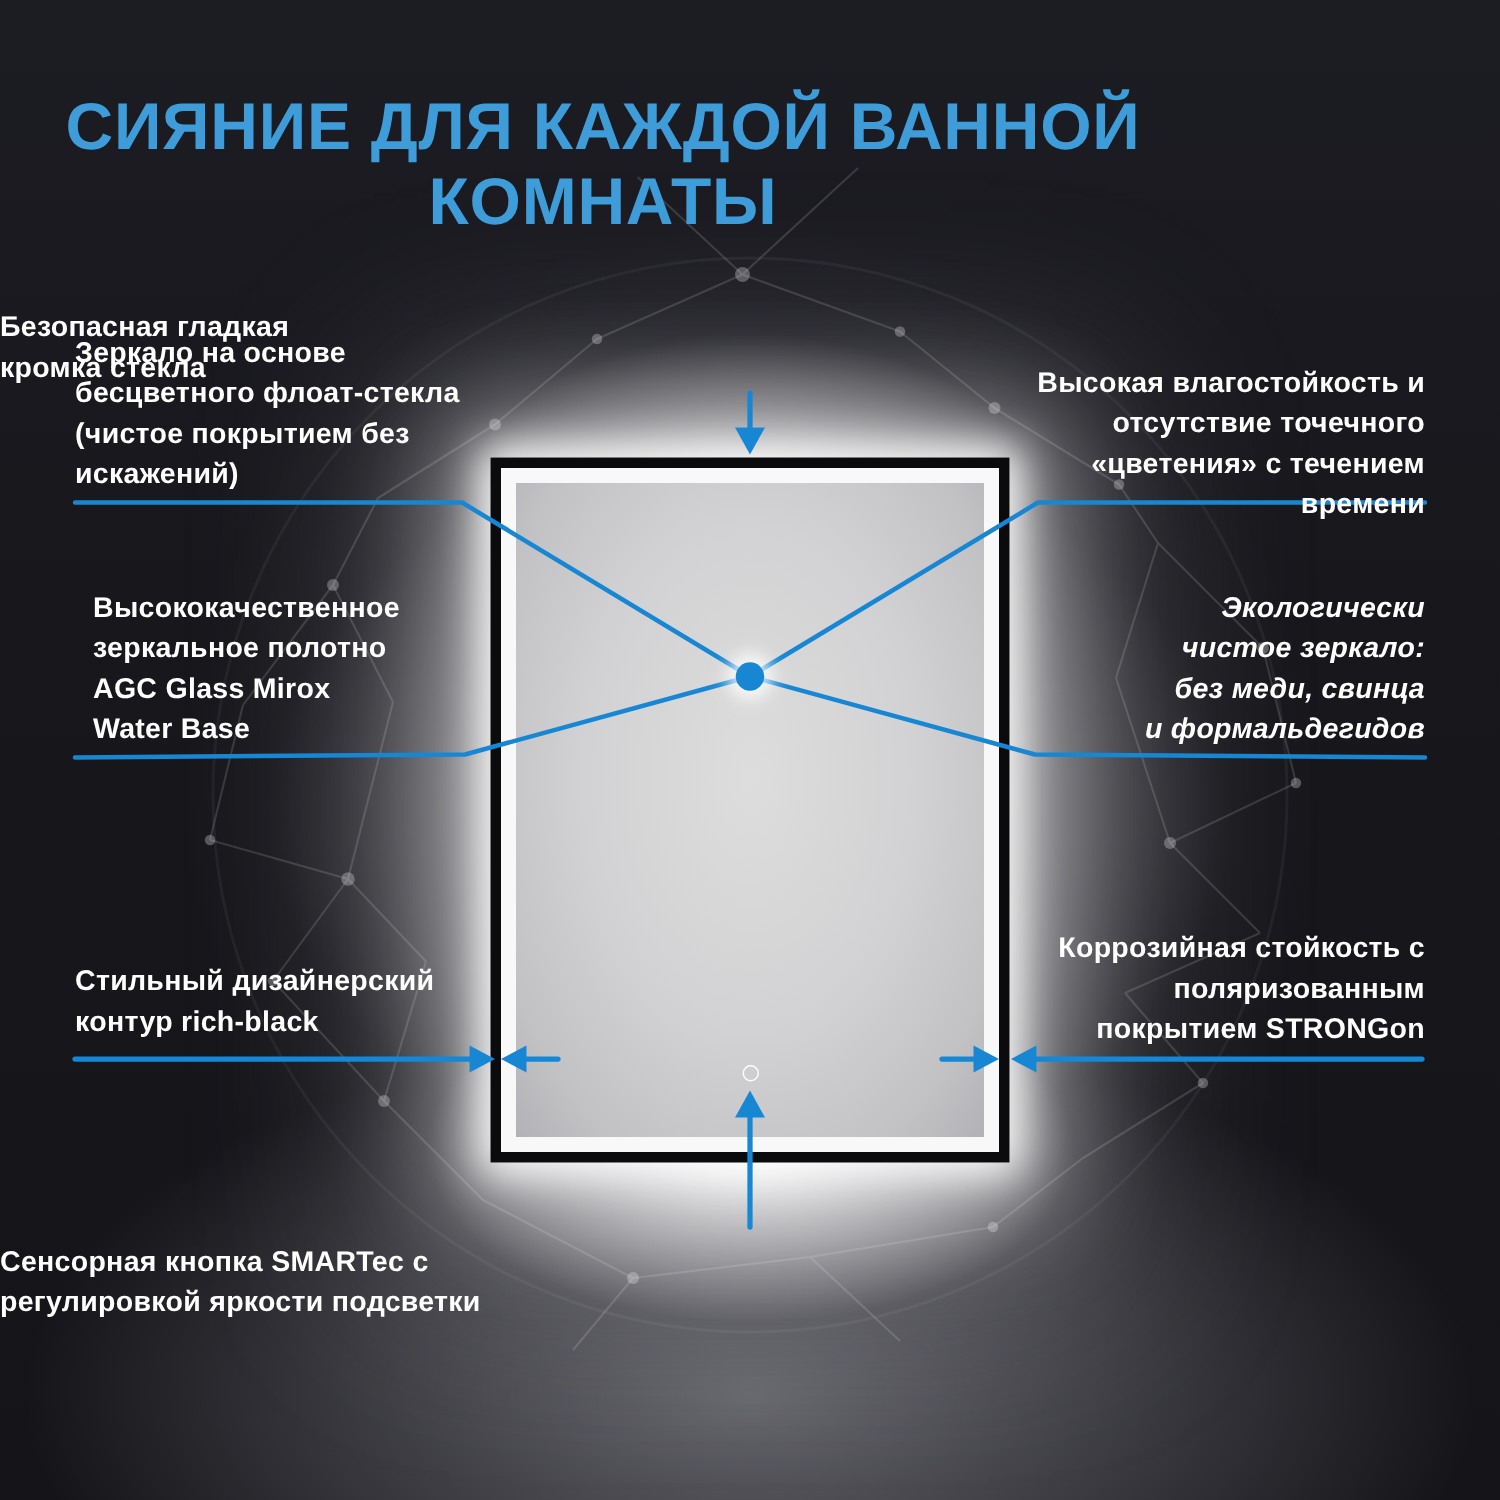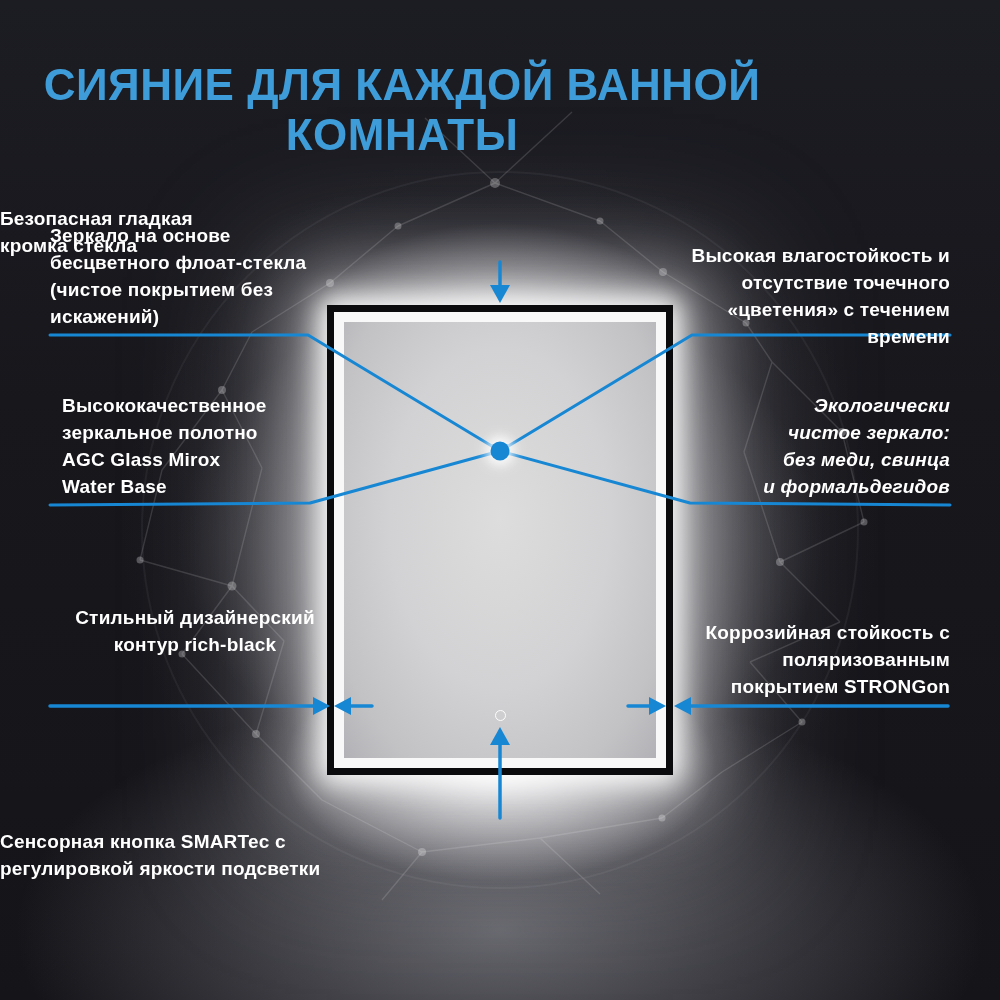--- a/index.html
+++ b/index.html
@@ -149,21 +149,21 @@
 <div class="callout c-left" style="top:392px;margin-left:12px;">Высококачественное
 зеркальное полотно
 AGC Glass Mirox
 Water Base</div>
 
 <div class="callout c-right" style="top:392px;font-style:italic;">Экологически
 чистое зеркало:
 без меди, свинца
 и формальдегидов</div>
 
-<div class="callout c-left" style="top:604px;text-align:center;">Стильный дизайнерский
+<div class="callout c-left" style="top:641px;">Стильный дизайнерский
 контур rich-black</div>
 
 <div class="callout c-right" style="top:619px;">Коррозийная стойкость с
 поляризованным
 покрытием STRONGon</div>
 
 <div class="callout c-center" style="top:828px;">Сенсорная кнопка SMARTec с
 регулировкой яркости подсветки</div>
 
 </body></html>

